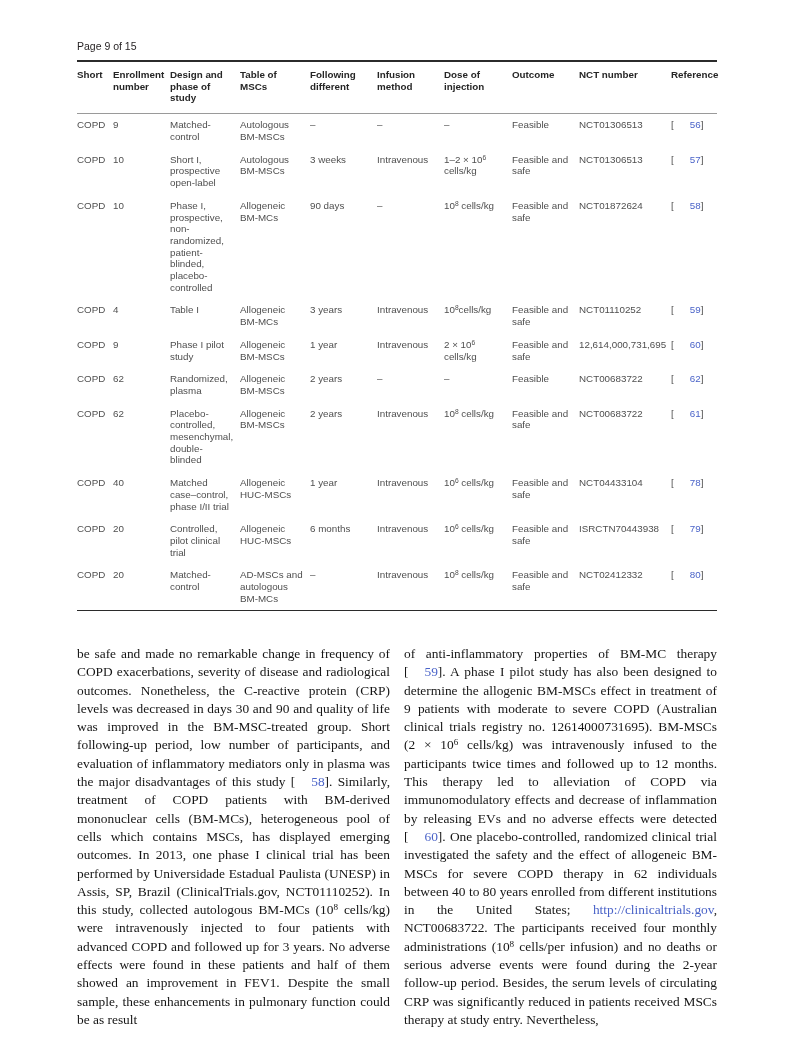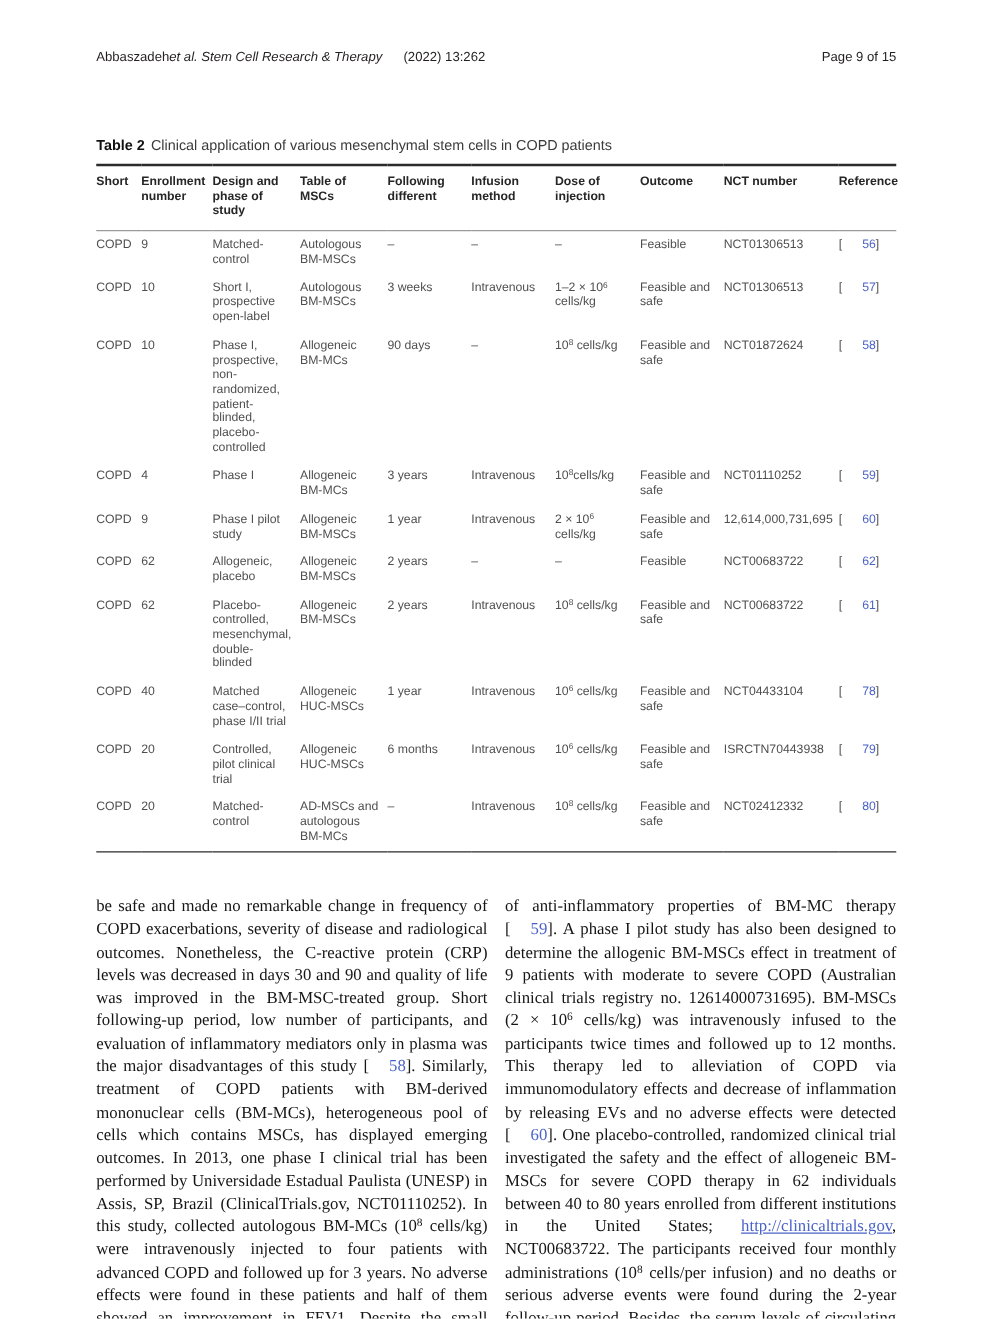--- a/index.html
+++ b/index.html
@@ -38,47 +38,39 @@
     border-bottom:1px solid var(--rule-light);
   }
   table.data th:last-child { padding-right:0; white-space:nowrap; }
   table.data td {
     vertical-align:top; font-size:9.8px; line-height:11.7px; color:#4f4f4f;
     padding:5.5px 6px 5.5px 0;
   }
   table.data td:last-child { padding-right:0; }
   sup { font-size:68%; line-height:0; vertical-align:baseline; position:relative; top:-0.45em; }
   .ref-num { color:var(--link); cursor:pointer;padding-left:16px; }
-  .inline-link { color:var(--link); overflow-wrap:anywhere; cursor:pointer;text-decoration:underline; }
+  .inline-link { color:var(--link); overflow-wrap:anywhere; cursor:pointer; }
   
   .body-columns {
     display:flex; gap:14px; margin-top:34px;
     font-family:"Liberation Serif", "DejaVu Serif", serif;
     font-size:13.4px; line-height:18.3px; color:#151515;
     text-align:justify;
   }
   .body-col { width:313px; }
 </style>
 </head>
 <body>
 
 <div class="page">
 
   <header class="running-head">
-    <div class="rh-left">
-      <span>Abbaszadeh </span>
-      <span class="it">et al. Stem Cell Research &amp; Therapy</span>
-      <span class="rh-issue">(2022) 13:262</span>
-    </div>
     <div>Page 9 of 15</div>
   </header>
 
-  <div class="table-title">
-    <span class="lbl">Table 2</span><span class="cap">Clinical application of various mesenchymal stem cells in COPD patients</span>
-  </div>
 
   <table class="data">
     <colgroup>
       <col style="width:36px">
         <col style="width:57px">
         <col style="width:70px">
         <col style="width:70px">
         <col style="width:67px">
       <col style="width:67px">
         <col style="width:68px">
@@ -133,21 +125,21 @@
           <td>90 days</td>
           <td>–</td>
           <td>10<sup>8</sup> cells/kg</td>
           <td>Feasible and safe</td>
           <td>NCT01872624</td>
           <td>[<span class="ref-num">58</span>]</td>
         </tr>
         <tr>
           <td>COPD</td>
           <td>4</td>
-          <td>Phase I</td>
+          <td>Table I</td>
           <td>Allogeneic BM-MCs</td>
           <td>3 years</td>
           <td>Intravenous</td>
           <td>10<sup>8</sup>cells/kg</td>
           <td>Feasible and safe</td>
           <td>NCT01110252</td>
           <td>[<span class="ref-num">59</span>]</td>
         </tr>
         <tr>
           <td>COPD</td>
@@ -157,21 +149,21 @@
           <td>1 year</td>
           <td>Intravenous</td>
           <td>2 × 10<sup>6</sup> cells/kg</td>
           <td>Feasible and safe</td>
           <td>12,614,000,731,695</td>
           <td>[<span class="ref-num">60</span>]</td>
         </tr>
         <tr>
           <td>COPD</td>
           <td>62</td>
-          <td>Allogeneic, placebo</td>
+          <td>Randomized, plasma</td>
           <td>Allogeneic BM-MSCs</td>
           <td>2 years</td>
           <td>–</td>
           <td>–</td>
           <td>Feasible</td>
           <td>NCT00683722</td>
           <td>[<span class="ref-num">62</span>]</td>
         </tr>
         <tr>
           <td>COPD</td>

